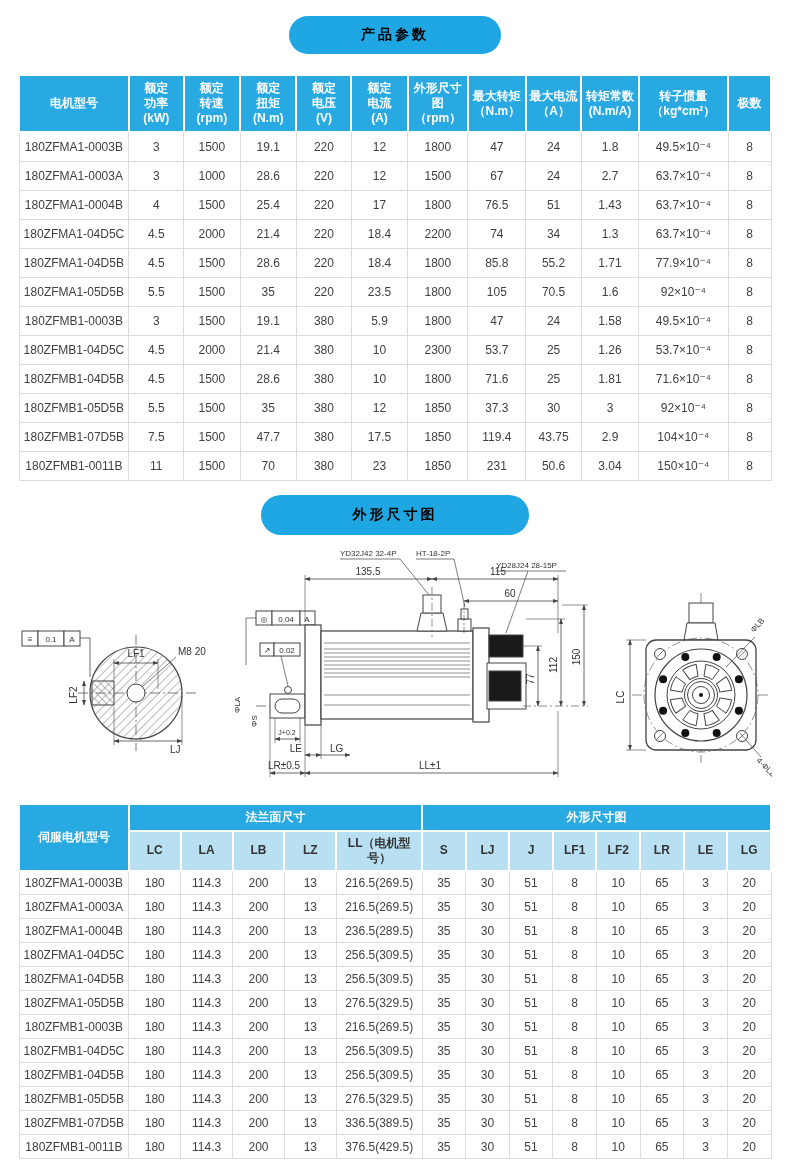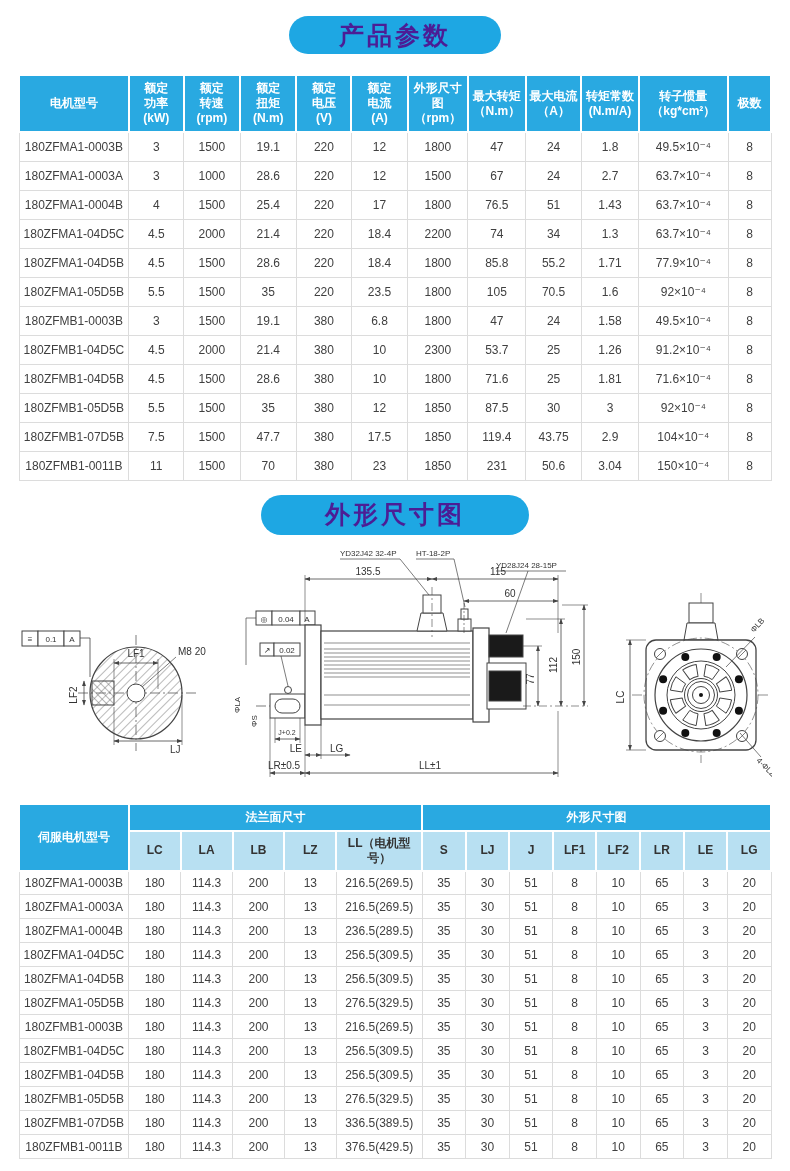--- a/index.html
+++ b/index.html
@@ -5,21 +5,21 @@
   * { box-sizing: border-box; margin: 0; padding: 0; }
   body {
     width: 790px; min-height: 1171px; background: #ffffff;
     font-family: "Liberation Sans", "DejaVu Sans", sans-serif;
     color: #3c3c3c;
   }
   .pill {
     margin: 16px auto 20px auto; width: 212px; height: 38px;
     background: #1ea7e3; border-radius: 19px;
     display: flex; align-items: center; justify-content: center;
-    color: #4c1d95; font-size: 25px; font-weight: bold; letter-spacing: 3px;
+    color: #000000; font-size: 14px; font-weight: bold; letter-spacing: 3px;
   }
   .pill.pill2 { width: 268px; height: 40px; border-radius: 20px; margin: 14px auto 10px auto; text-align: right; }
   .tbl-wrap { margin: 0 18px; }
   table.tbl {
     width: 754px; border-collapse: collapse; table-layout: fixed;
     border: 1px solid #cfe0ea; font-size: 12px;
   }
   table.tbl thead th {
     background: #29a9e1; color: #ffffff; font-weight: bold;
     border: 2px solid #ffffff; padding: 5px 1px; line-height: 1.25;
@@ -179,40 +179,40 @@
             <td>1.6</td>
             <td>92×10⁻⁴</td>
             <td>8</td>
           </tr>
           <tr>
             <td>180ZFMB1-0003B</td>
             <td>3</td>
             <td>1500</td>
             <td>19.1</td>
             <td>380</td>
-            <td>6.8</td>
+            <td>5.9</td>
             <td>1800</td>
             <td>47</td>
             <td>24</td>
             <td>1.58</td>
             <td>49.5×10⁻⁴</td>
             <td>8</td>
           </tr>
           <tr>
             <td>180ZFMB1-04D5C</td>
             <td>4.5</td>
             <td>2000</td>
             <td>21.4</td>
             <td>380</td>
             <td>10</td>
             <td>2300</td>
             <td>53.7</td>
             <td>25</td>
             <td>1.26</td>
-            <td>91.2×10⁻⁴</td>
+            <td>53.7×10⁻⁴</td>
             <td>8</td>
           </tr>
           <tr>
             <td>180ZFMB1-04D5B</td>
             <td>4.5</td>
             <td>1500</td>
             <td>28.6</td>
             <td>380</td>
             <td>10</td>
             <td>1800</td>
@@ -223,21 +223,21 @@
             <td>8</td>
           </tr>
           <tr>
             <td>180ZFMB1-05D5B</td>
             <td>5.5</td>
             <td>1500</td>
             <td>35</td>
             <td>380</td>
             <td>12</td>
             <td>1850</td>
-            <td>87.5</td>
+            <td>37.3</td>
             <td>30</td>
             <td>3</td>
             <td>92×10⁻⁴</td>
             <td>8</td>
           </tr>
           <tr>
             <td>180ZFMB1-07D5B</td>
             <td>7.5</td>
             <td>1500</td>
             <td>47.7</td>

